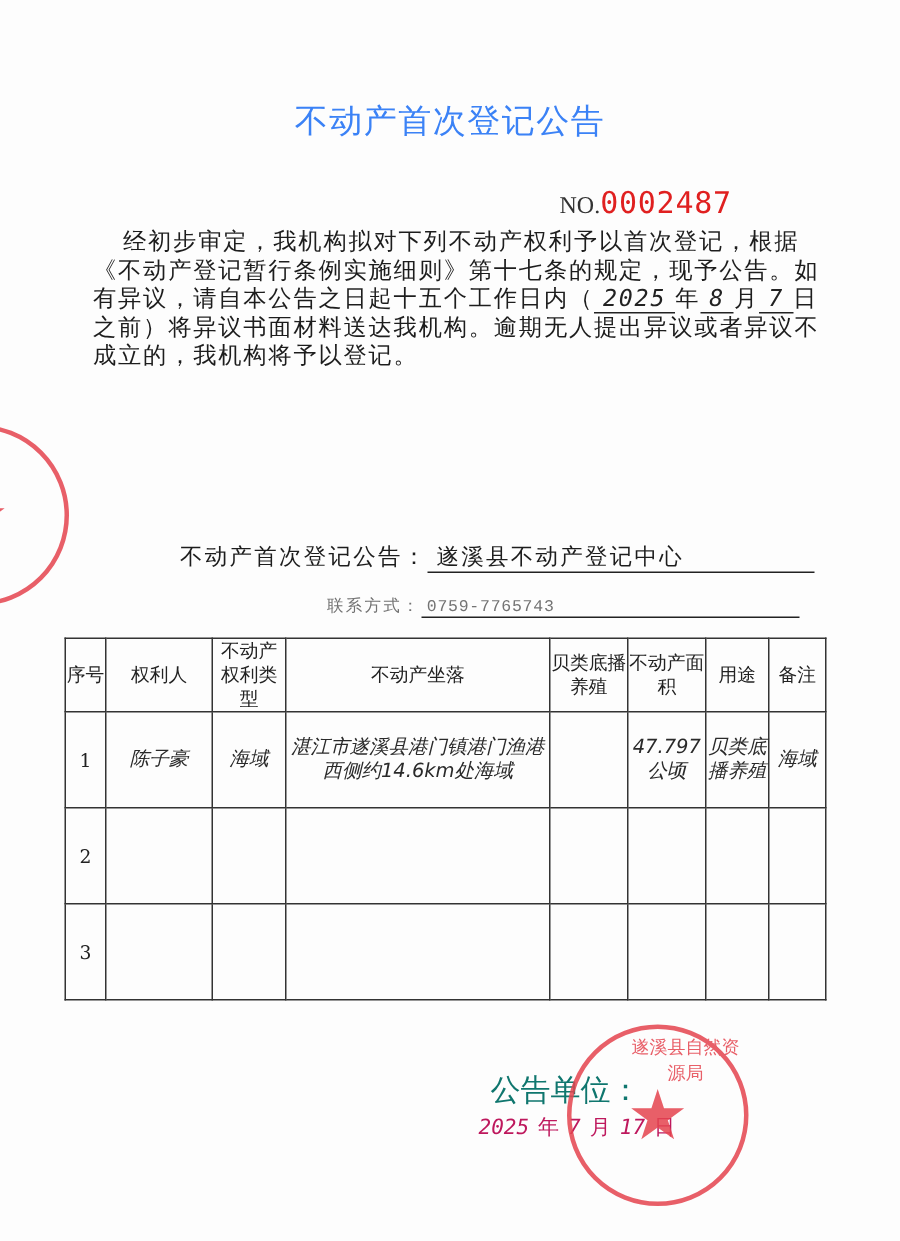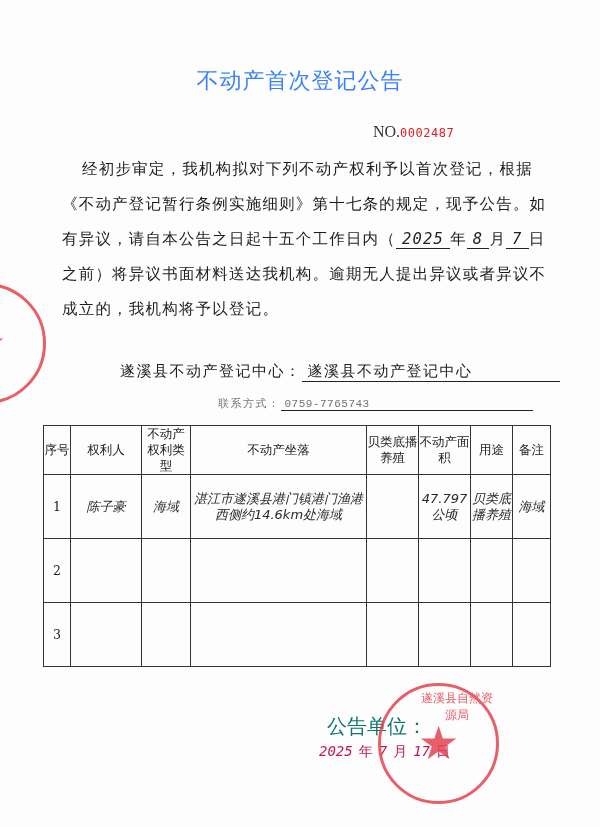--- a/index.html
+++ b/index.html
@@ -1,20 +1,20 @@
 <!DOCTYPE html>
 <html><head>
 <meta charset="utf-8">
 <style>
   html,body{margin:0;padding:0;}
   body{width:600px;height:827px;background:#fdfdfd;position:relative;overflow:hidden;font-family:"DejaVu Sans","Liberation Sans",sans-serif;color:#1a1a1a;}
   .title{position:absolute;left:0;width:600px;top:66px;text-align:center;font-size:22px;letter-spacing:1px;color:#3b82f6;}
   .serial{position:absolute;left:373px;top:123px;font-family:"Liberation Serif",serif;font-size:16px;color:#333;}
-  .serial .num{font-family:"DejaVu Sans Mono",monospace;color:#e02020;font-size:12px;letter-spacing:0.5px;}
-  .para{position:absolute;left:62px;top:152px;width:495px;font-family:"DejaVu Serif",serif;font-size:15.5px;line-height:35px;color:#1d1d1d;letter-spacing:1.2px;}
+  .serial .num{font-family:"DejaVu Sans Mono",monospace;color:#e02020;font-size:20px;letter-spacing:0.5px;}
+  .para{position:absolute;left:62px;top:152px;width:495px;font-family:"DejaVu Serif",serif;font-size:15.5px;line-height:19px;color:#1d1d1d;letter-spacing:1.2px;}
   .para .indent{display:inline-block;width:20px;}
   .hw{font-family:"DejaVu Sans Mono",monospace;font-style:italic;color:#222;border-bottom:1px solid #222;padding:0 6px;}
   .addr{position:absolute;left:120px;top:332px;font-family:"DejaVu Serif",serif;font-size:15px;color:#1d1d1d;letter-spacing:1.5px;}
   .addr .val{display:inline-block;width:252px;border-bottom:1px solid #222;padding-left:6px;margin-top:30px;}
   .contact{position:absolute;left:218px;top:396px;font-family:"DejaVu Serif",serif;font-size:11px;color:#737373;letter-spacing:1.5px;}
   .contact .val{display:inline-block;width:248px;border-bottom:1px solid #222;padding-left:4px;font-family:"Liberation Mono",monospace;letter-spacing:0.5px;}
   table.reg{position:absolute;left:43px;top:425px;border-collapse:collapse;font-family:"DejaVu Serif",serif;font-size:12.5px;color:#222;}
   table.reg td,table.reg th{border:1.4px solid #333;text-align:center;vertical-align:middle;font-weight:normal;padding:0;line-height:16px;}
   table.reg th{height:46px;}
   .r1 td{height:63px;}
@@ -36,21 +36,21 @@
 
 <div class="serial">
   <span>NO.</span><span class="num">0002487</span>
 </div>
 
 <div class="para">
   <span class="indent"></span><span>经初步审定，我机构拟对下列不动产权利予以首次登记，根据《不动产登记暂行条例实施细则》第十七条的规定，现予公告。如有异议，请自本公告之日起十五个工作日内（</span><span class="hw">2025</span><span>年</span><span class="hw">8</span><span>月</span><span class="hw">7</span><span>日之前）将异议书面材料送达我机构。逾期无人提出异议或者异议不成立的，我机构将予以登记。</span>
 </div>
 
 <div class="addr">
-  <span>遂溪县不动产登记中心：</span><span class="val">遂溪县不动产登记中心</span>
+  <span>不动产首次登记公告：</span><span class="val">遂溪县不动产登记中心</span>
 </div>
 
 <div class="contact">
   <span>联系方式：</span><span class="val">0759-7765743</span>
 </div>
 
 <table class="reg">
   <tbody>
       <tr>
     <th style="width:26px">序号</th>

